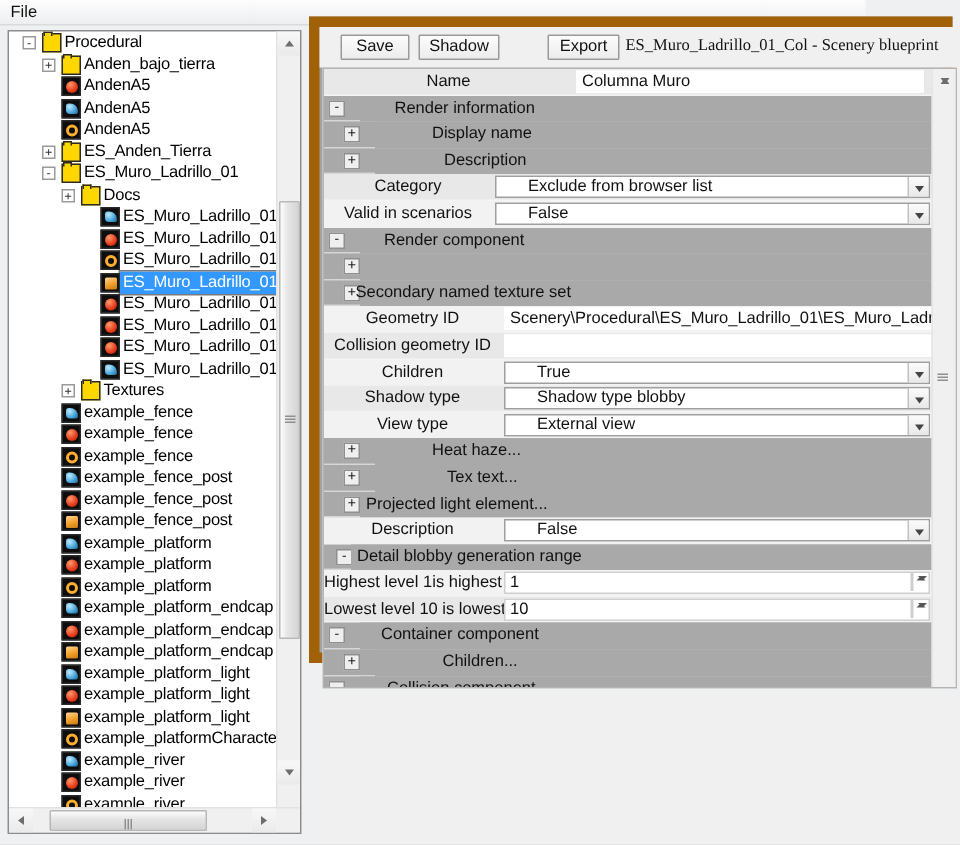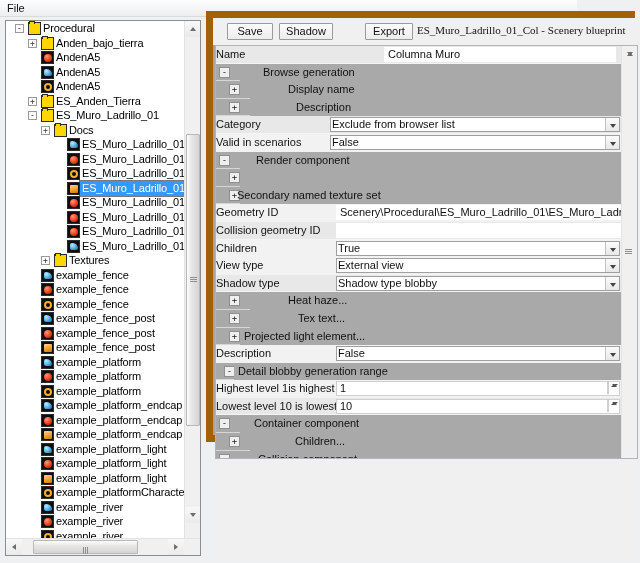--- a/index.html
+++ b/index.html
@@ -228,21 +228,21 @@
     border:1px solid #b4b4b4;
     box-sizing:border-box;
     overflow:hidden;
   }
   .gridinner { position:absolute; left:0; top:0; width:406px; height:412px; overflow:hidden;}
   .row {
     position:relative; height:17.6px; box-sizing:border-box;
   }
   .row .labelcell {
     position:absolute; top:0; height:17.6px; line-height:17.6px;
-    font-size:11px; text-align:left; white-space:nowrap;
+    font-size:11px; text-align:center; white-space:nowrap;
     color:#111;
   }
   .row.header {
     background:#a9a9a9;
     border-bottom:1px solid #d6d6d6;
   }
   .row.header .hl {
     position:absolute; top:0; height:17.6px; line-height:17.6px;
     font-size:11px; color:#111; white-space:nowrap;
   }
@@ -257,21 +257,21 @@
     font-size:9px; line-height:9px; text-align:center;
     color:#222;
     font-family:"DejaVu Sans Mono", monospace;
   }
   .combo {
     position:absolute; top:1px; height:15px;
     background:#ffffff;
     border:1px solid #9f9f9f;
     box-sizing:border-box;
     font-size:11px; line-height:13px;
-    padding-left:1px;
+    padding-left:21px;
     color:#111;
     white-space:nowrap;
   }
   .combo .cbtn {
     position:absolute; right:0px; top:0px; width:14px; height:13px;
     background:linear-gradient(#fbfbfb,#e8e8e8);
     border-left:1px solid #c2c2c2;
     box-sizing:border-box;
   }
   .combo .cbtn .g {
@@ -396,21 +396,21 @@
 
     <div class="grid">
       <div class="gridinner" id="grid-inner">
           <div class="row plain">
             <span class="labelcell" style="left: 0px; width: 166px;">Name</span>
             <span class="textfld" style="left: 168px; width: 232px;">Columna Muro</span>
           </div>
           <div class="row header">
             <span class="pmbox" style="left: 3px;">-</span>
             <span style="position: absolute; left: 24px; top: 0px; right: 0px; height: 17.6px; background: rgb(169, 169, 169);"></span>
-            <span class="hl" style="left: 47px;">Browse generation</span>
+            <span class="hl" style="left: 47px;">Render information</span>
           </div>
           <div class="row header">
             <span class="pmbox" style="left: 13px;">+</span>
             <span style="position: absolute; left: 34px; top: 0px; right: 0px; height: 17.6px; background: rgb(169, 169, 169);"></span>
             <span class="hl" style="left: 72px;">Display name</span>
           </div>
           <div class="row header">
             <span class="pmbox" style="left: 13px;">+</span>
             <span style="position: absolute; left: 34px; top: 0px; right: 0px; height: 17.6px; background: rgb(169, 169, 169);"></span>
             <span class="hl" style="left: 80px;">Description</span>
@@ -449,29 +449,29 @@
           <div class="row plain">
             <span class="labelcell" style="left: 0px; width: 118px;">Collision geometry ID</span>
             <span class="textfld" style="left: 120px; width: 286px;"></span>
           </div>
           <div class="row light">
             <span class="labelcell" style="left: 0px; width: 118px;">Children</span>
             <span class="combo" style="left: 120px; width: 284px;">True<span class="cbtn">
                 <span class="g"></span>
               </span></span>
           </div>
+          <div class="row plain">
+            <span class="labelcell" style="left: 0px; width: 118px;">Shadow type</span>
+            <span class="combo" style="left: 120px; width: 284px;">Shadow type blobby<span class="cbtn">
+                <span class="g"></span>
+              </span></span>
+          </div>
           <div class="row light">
             <span class="labelcell" style="left: 0px; width: 118px;">View type</span>
             <span class="combo" style="left: 120px; width: 284px;">External view<span class="cbtn">
-                <span class="g"></span>
-              </span></span>
-          </div>
-          <div class="row plain">
-            <span class="labelcell" style="left: 0px; width: 118px;">Shadow type</span>
-            <span class="combo" style="left: 120px; width: 284px;">Shadow type blobby<span class="cbtn">
                 <span class="g"></span>
               </span></span>
           </div>
           <div class="row header">
             <span class="pmbox" style="left: 13px;">+</span>
             <span style="position: absolute; left: 34px; top: 0px; right: 0px; height: 17.6px; background: rgb(169, 169, 169);"></span>
             <span class="hl" style="left: 72px;">Heat haze...</span>
           </div>
           <div class="row header">
             <span class="pmbox" style="left: 13px;">+</span>

